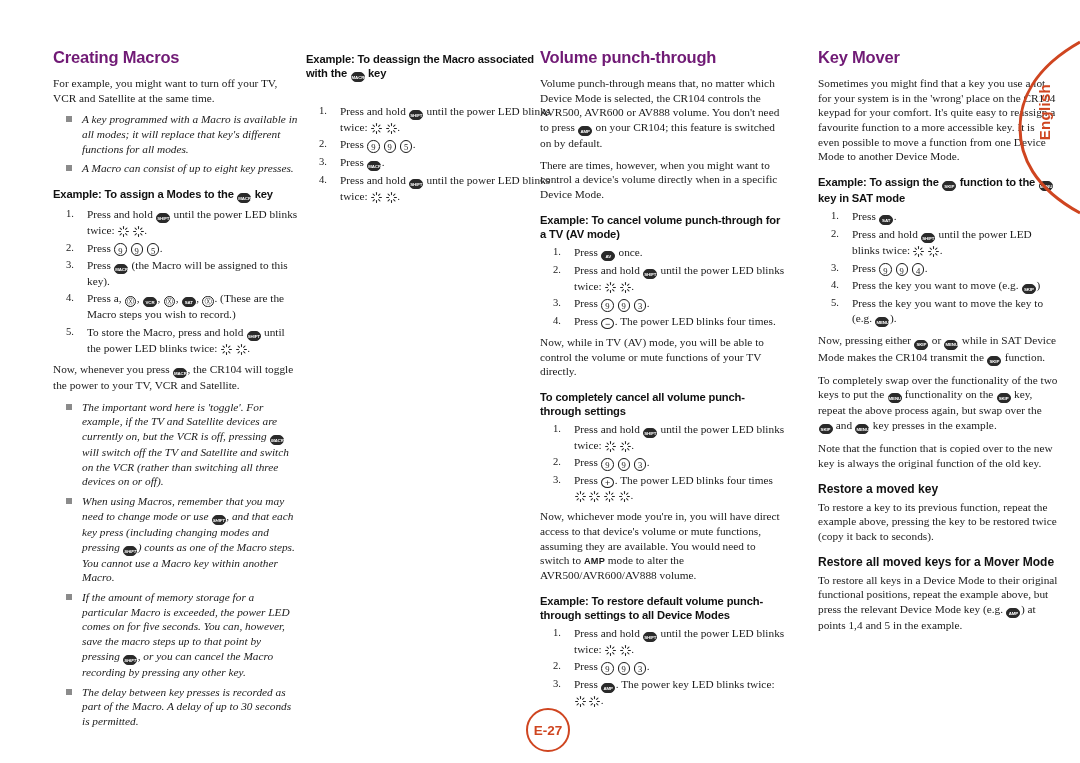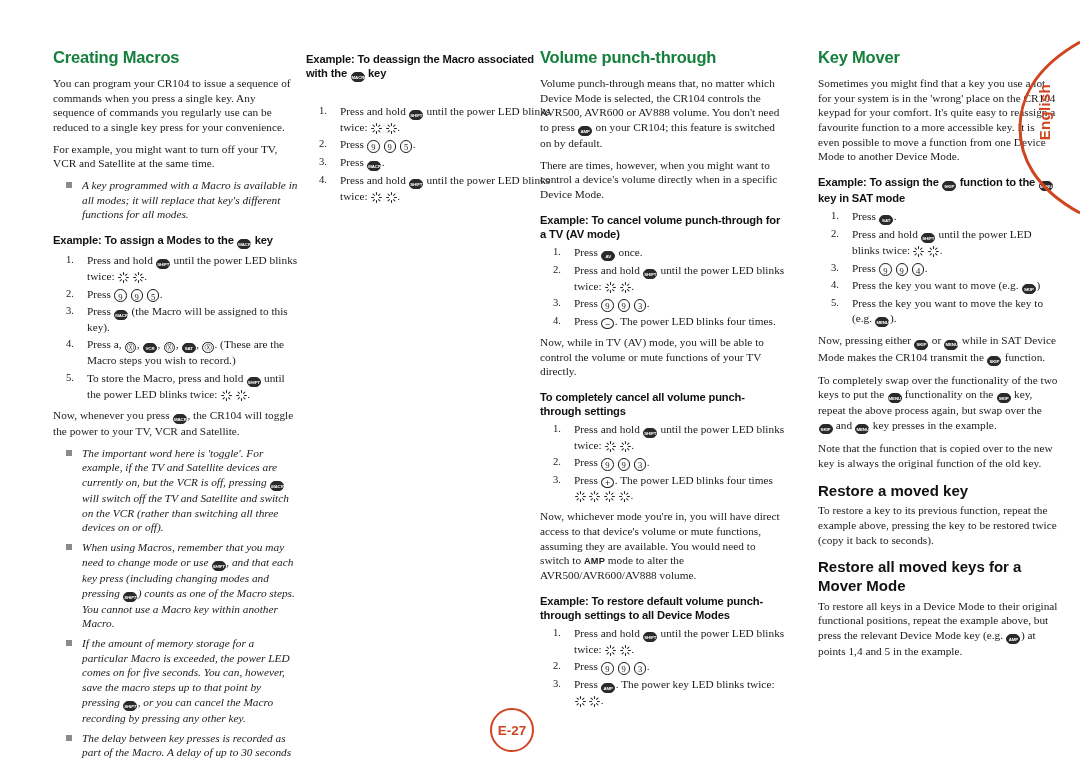--- a/index.html
+++ b/index.html
@@ -29,37 +29,37 @@
   #col1 { left: 53px; }
   #col2 { left: 306px; }
   #col3 { left: 540px; }
   #col4 { left: 796px; width: 240px; margin-left: 22px; }
 
   
   h1.section-title {
     font-family: "Liberation Sans", sans-serif;
     font-weight: bold;
     font-size: 16.5px;
-    color: #15803d;
+    color: #701a75;
     margin: 0 0 9px 0;
     letter-spacing: -0.2px;
   }
   h2.sub-title {
     font-family: "Liberation Sans", sans-serif;
     font-weight: bold;
     font-size: 11.2px;
     color: #111;
     margin: 11px 0 4px 0;
     line-height: 1.25;
     letter-spacing: -0.15px;
   }
   h3.minor-title {
     font-family: "Liberation Sans", sans-serif;
     font-weight: bold;
-    font-size: 15px;
+    font-size: 12px;
     color: #111;
     margin: 11px 0 3px 0;
     line-height: 1.25;
   }
 
   
   p.body {
     font-size: 11.3px;
     line-height: 1.30;
     margin: 0 0 7px 0;
@@ -181,21 +181,21 @@
     height: 11px;
     vertical-align: -3px;
     margin: 0 0.5px;
     position: relative;
   }
   .blink svg { display: block; }
 
   
   #page-number {
     position: absolute;
-    left: 490px;
+    left: 526px;
     top: 708px;
     width: 44px;
     height: 44px;
     border: 2.4px solid #cf4520;
     border-radius: 50%;
     color: #cf4520;
     font-family: "Liberation Sans", sans-serif;
     font-weight: bold;
     font-size: 13.5px;
     display: flex;
@@ -231,25 +231,25 @@
   }
 </style>
 </head>
 <body>
 
 <div id="page">
 
   <div class="col" id="col1">
     <h1 class="section-title">Creating Macros</h1>
 
-    <p class="body">You can program your CR104 to issue a sequence of commands when you press a single key. Any sequence of commands you regularly use can be reduced to a single key press for your convenience.</p>
     <p class="body">For example, you might want to turn off your TV, VCR and Satellite at the same time.</p>
 
     <ul class="sqlist">
       <li>A key programmed with a Macro is available in all modes; it will replace that key's different functions for all modes.</li>
+      <li>A Macro can consist of up to eight key presses.</li>
     </ul>
 
     <h2 class="sub-title"><span>Example: To assign a Modes to the</span> <span class="key filled k-lbl">MACRO</span> <span>key</span></h2>
 
     <ol class="numlist">
       <li>Press and hold <span class="key filled k-lbl">SHIFT</span> until the power LED blinks twice: <span class="blink"><svg width="11" height="11" viewBox="0 0 11 11">
               <g stroke="#222" stroke-width="1.05" stroke-linecap="round">
                 <line x1="5.5" y1="0.6" x2="5.5" y2="2.6"></line>
                 <line x1="5.5" y1="8.4" x2="5.5" y2="10.4"></line>
                 <line x1="0.6" y1="5.5" x2="2.6" y2="5.5"></line>

